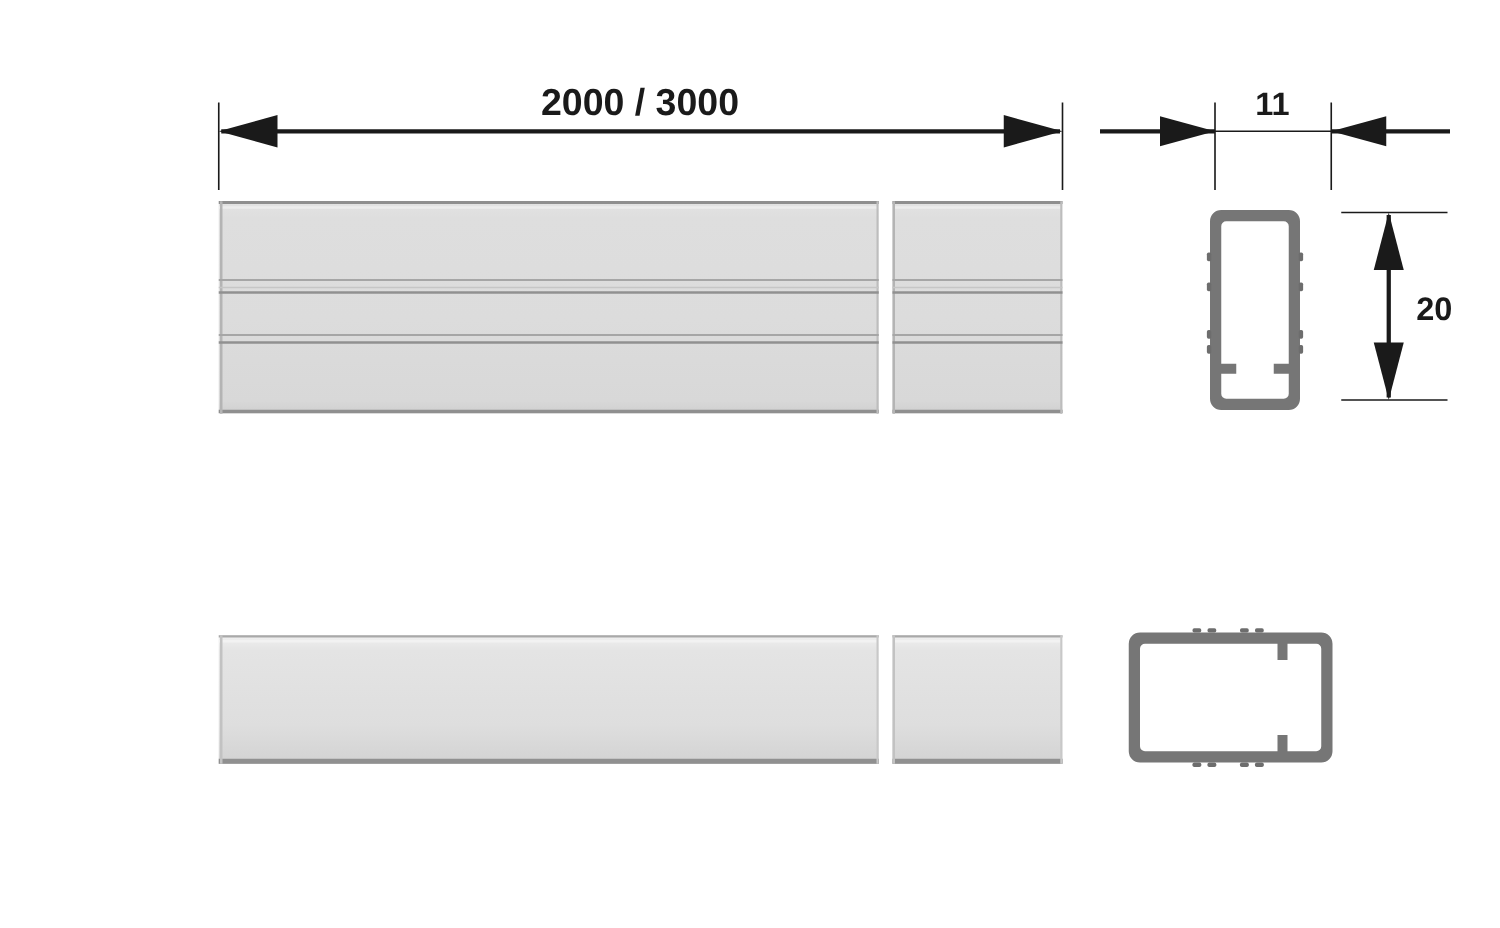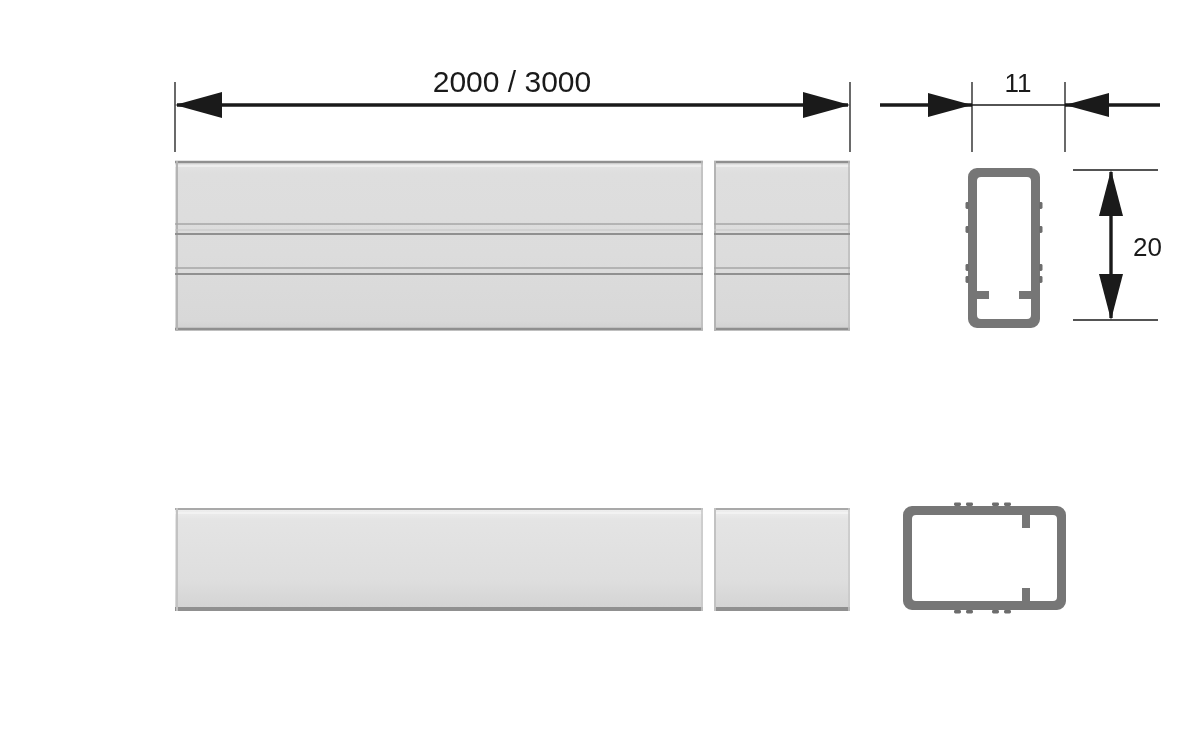--- a/index.html
+++ b/index.html
@@ -12,20 +12,21 @@
     width: 1200px;
     height: 742px;
     overflow: hidden;
     font-family: "Liberation Sans", sans-serif;
   }
   #drawing-root {
     position: relative;
     width: 1200px;
     height: 742px;
     background: #ffffff;
+    font-weight: bold;
   }
   svg.canvas {
     display: block;
     width: 1200px;
     height: 742px;
   }
   text.dim-label {
     font-family: "Liberation Sans", sans-serif;
     fill: #1a1a1a;
   }

